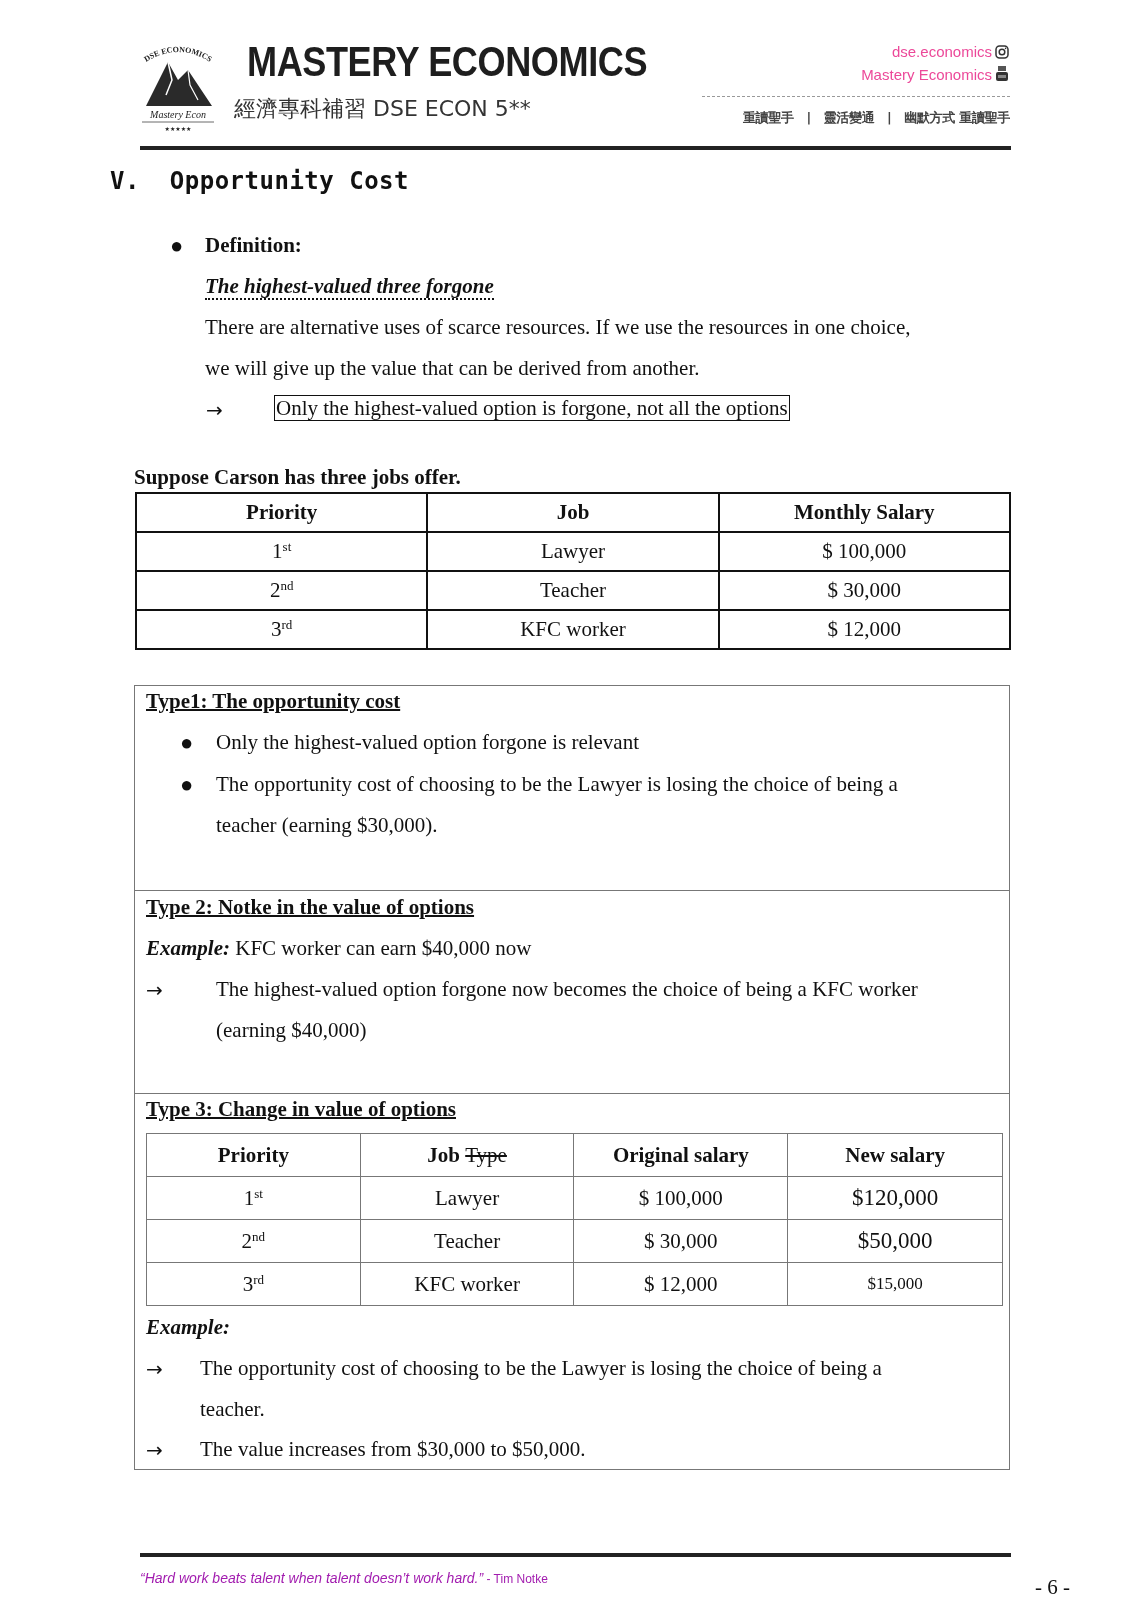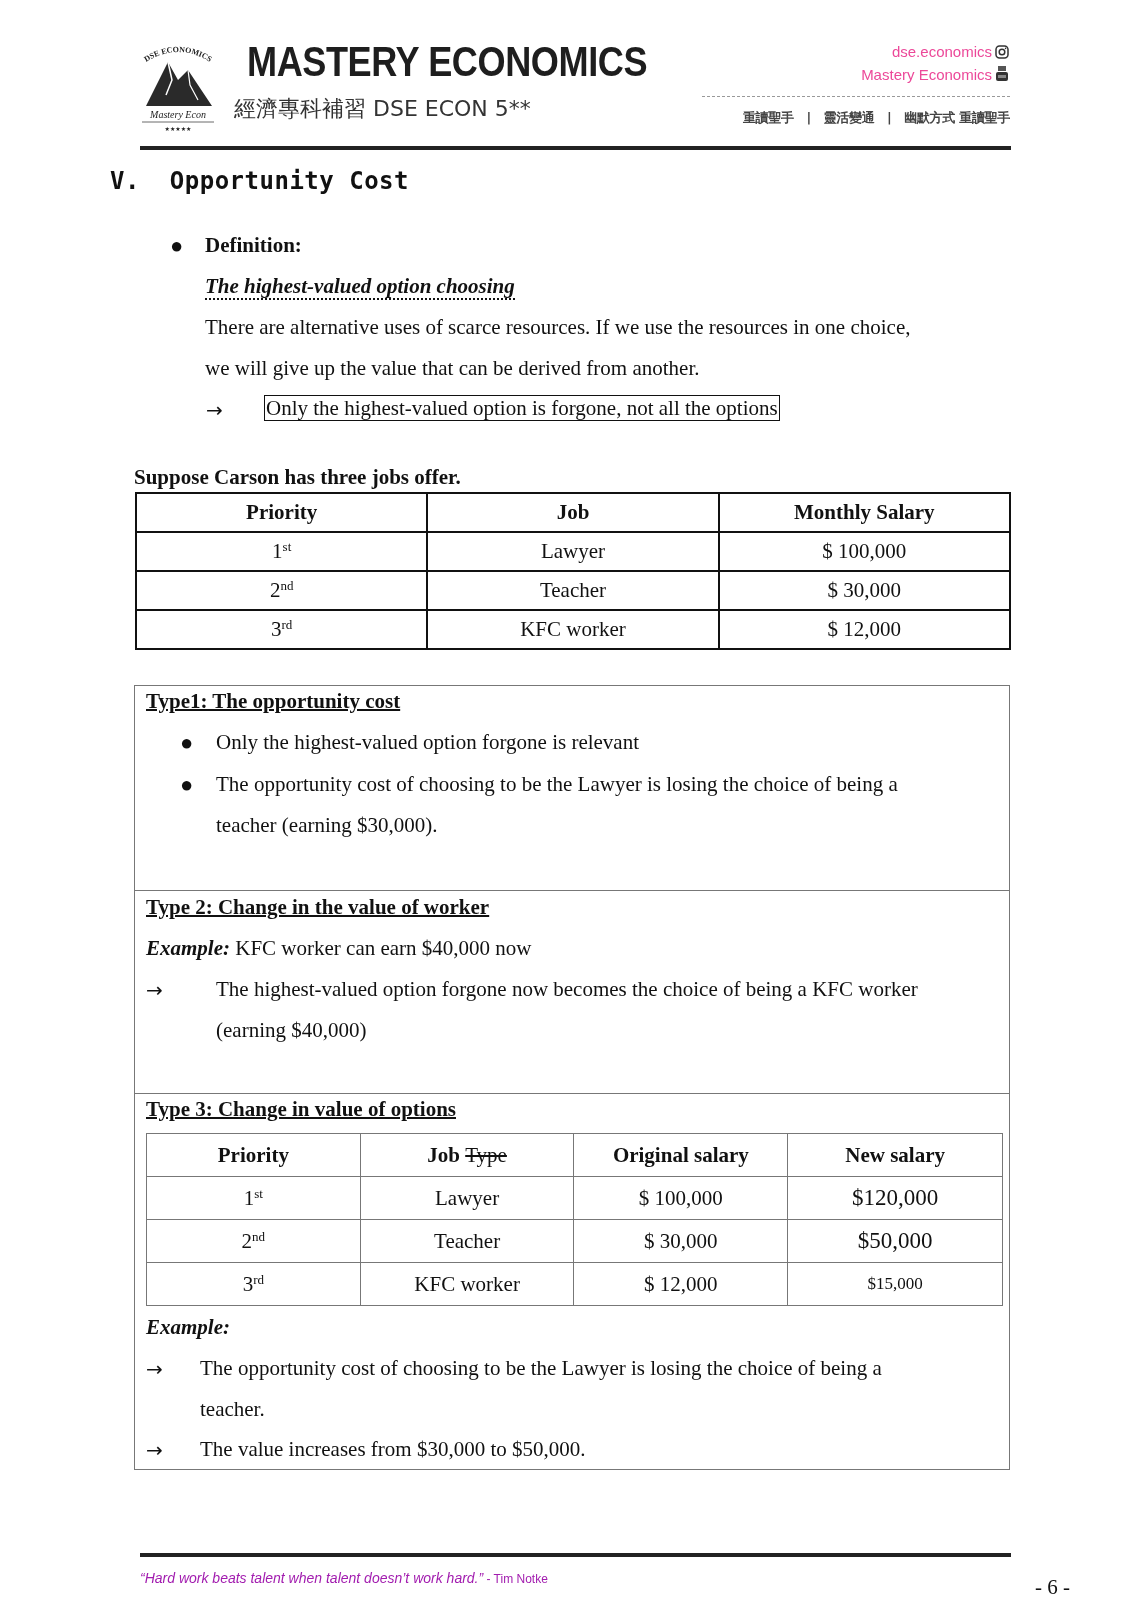--- a/index.html
+++ b/index.html
@@ -84,25 +84,25 @@
   <span>靈活變通</span>
   &nbsp;&nbsp;<span>|</span>&nbsp;&nbsp;
   <span>幽默方式 重讀聖手</span>
 </div>
 <div class="abs rule" style="top:146px;"></div>
 
 <div class="abs section-title" style="white-space:pre;">V.  Opportunity Cost</div>
 
 <div class="abs bullet" style="left:170px; top:233px;">●</div>
 <div class="abs para bold" style="left:205px; top:233px;">Definition:</div>
-<div class="abs para" style="left:205px; top:274px;"><span class="def-italic">The highest-valued option choosing</span></div>
+<div class="abs para" style="left:205px; top:274px;"><span class="def-italic">The highest-valued three forgone</span></div>
 <div class="abs para" style="left:205px; top:315px;">There are alternative uses of scarce resources. If we use the resources in one choice,</div>
 <div class="abs para" style="left:205px; top:356px;">we will give up the value that can be derived from another.</div>
 <div class="abs arrow" style="left:206px; top:398px;">→</div>
-<div class="abs para" style="left:264px; top:396px;"><span class="boxed">Only the highest-valued option is forgone, not all the options</span></div>
+<div class="abs para" style="left:274px; top:396px;"><span class="boxed">Only the highest-valued option is forgone, not all the options</span></div>
 
 <div class="abs para bold" style="left:134px; top:465px;">Suppose Carson has three jobs offer.</div>
 <table class="abs t1">
   <colgroup>
       <col style="width:292px">
       <col style="width:292px">
       <col style="width:292px">
     </colgroup>
   <tbody>
       <tr>
@@ -132,21 +132,21 @@
 
 <div class="abs type-head" style="left:146px; top:689px;">Type1: The opportunity cost</div>
 <div class="abs bullet" style="left:180px; top:730px;">●</div>
 <div class="abs para" style="left:216px; top:730px;">Only the highest-valued option forgone is relevant</div>
 <div class="abs bullet" style="left:180px; top:772px;">●</div>
 <div class="abs para" style="left:216px; top:772px;">The opportunity cost of choosing to be the Lawyer is losing the choice of being a</div>
 <div class="abs para" style="left:216px; top:813px;">teacher (earning $30,000).</div>
 
 <div class="abs divider" style="top:890px;"></div>
 
-<div class="abs type-head" style="left:146px; top:895px;">Type 2: Change in the value of worker</div>
+<div class="abs type-head" style="left:146px; top:895px;">Type 2: Notke in the value of options</div>
 <div class="abs para" style="left:146px; top:936px;"><b><i>Example:</i></b><span> KFC worker can earn $40,000 now</span></div>
 <div class="abs arrow" style="left:146px; top:978px;">→</div>
 <div class="abs para" style="left:216px; top:977px;">The highest-valued option forgone now becomes the choice of being a KFC worker</div>
 <div class="abs para" style="left:216px; top:1018px;">(earning $40,000)</div>
 
 <div class="abs divider" style="top:1093px;"></div>
 
 <div class="abs type-head" style="left:146px; top:1097px;">Type 3: Change in value of options</div>
 <table class="abs t3">
   <colgroup>

